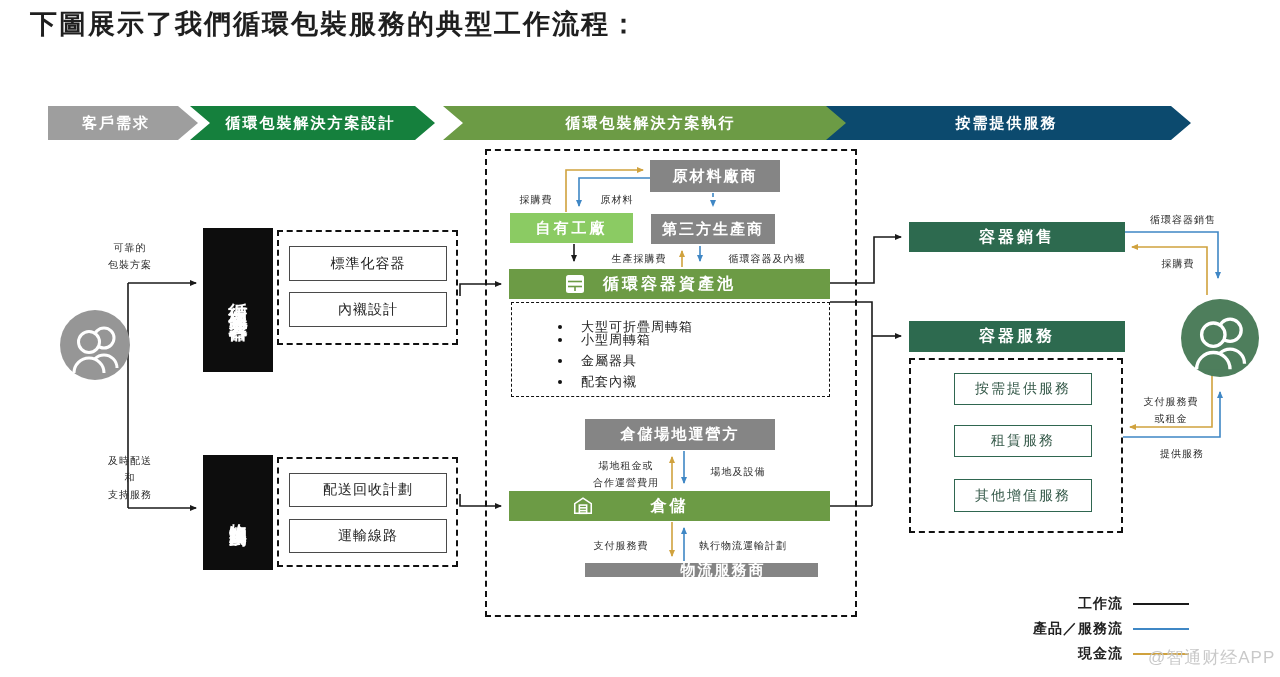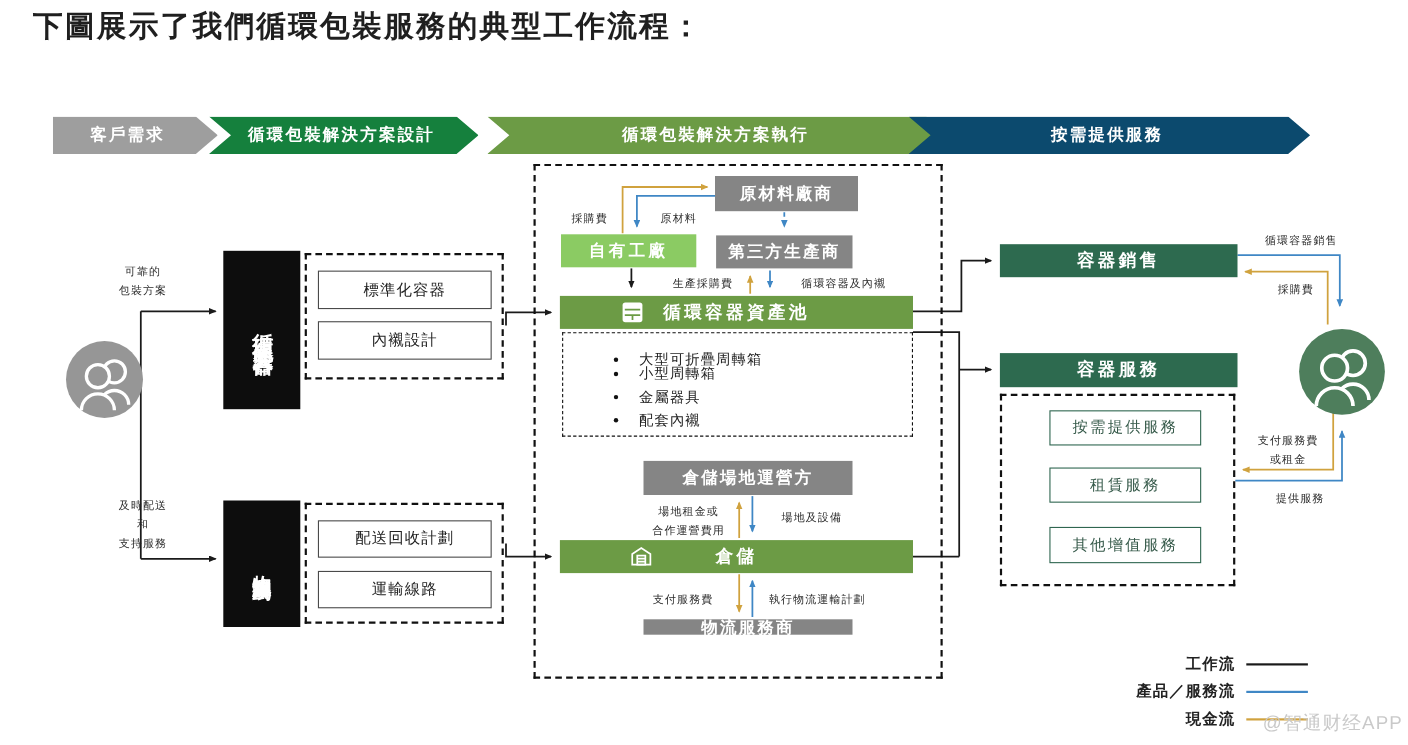--- a/index.html
+++ b/index.html
@@ -218,21 +218,21 @@
         <line x1="8" y1="14" x2="16" y2="14"></line>
         <line x1="8" y1="17" x2="16" y2="17"></line>
       </g>
     </svg>
     <span>倉儲</span>
   </div>
 
   <div class="abs lay lbl" style="left:584px;top:537px;width:74px;"><span>支付服務費</span></div>
   <div class="abs lay lbl" style="left:688px;top:537px;width:110px;"><span>執行物流運輸計劃</span></div>
 
-  <div class="abs lay gray-box" style="left:585px;top:563px;width:190px;height:14px;">
+  <div class="abs lay gray-box" style="left:585px;top:563px;width:190px;height:14px;padding-left:43px;">
       <span>物流服務商</span>
     </div>
 
   <div class="abs lay dgreen-box" style="left:909px;top:222px;width:216px;height:30px;">
       <span>容器銷售</span>
     </div>
 
   <div class="abs lay dgreen-box" style="left:909px;top:321px;width:216px;height:31px;">
       <span>容器服務</span>
     </div>

